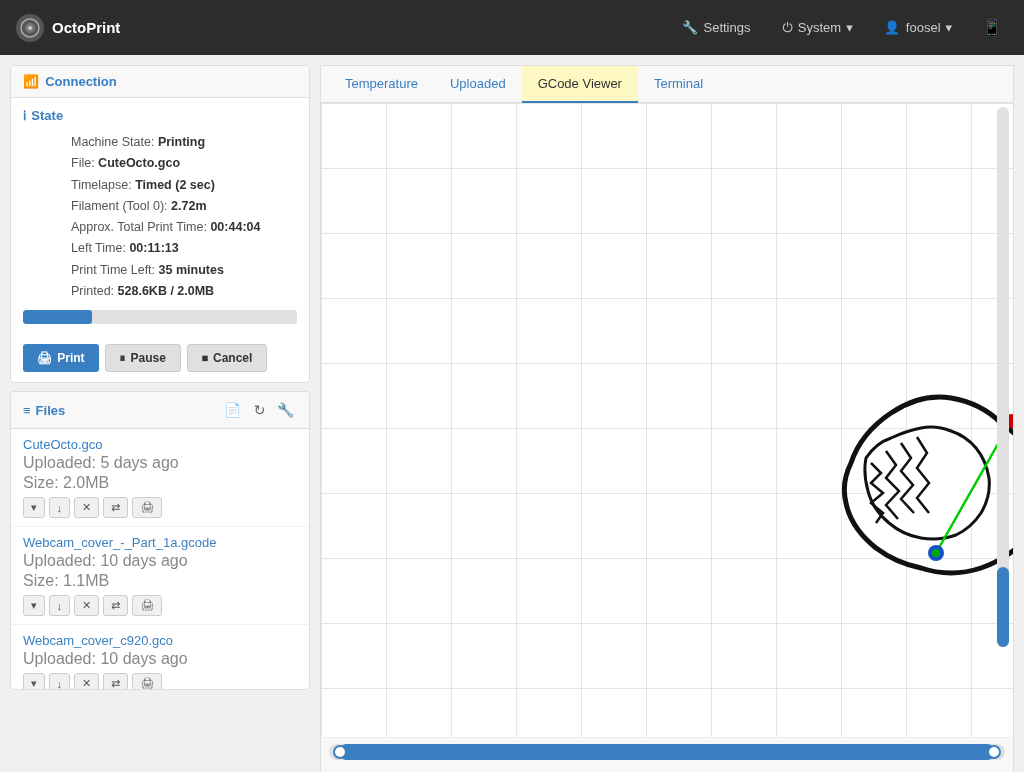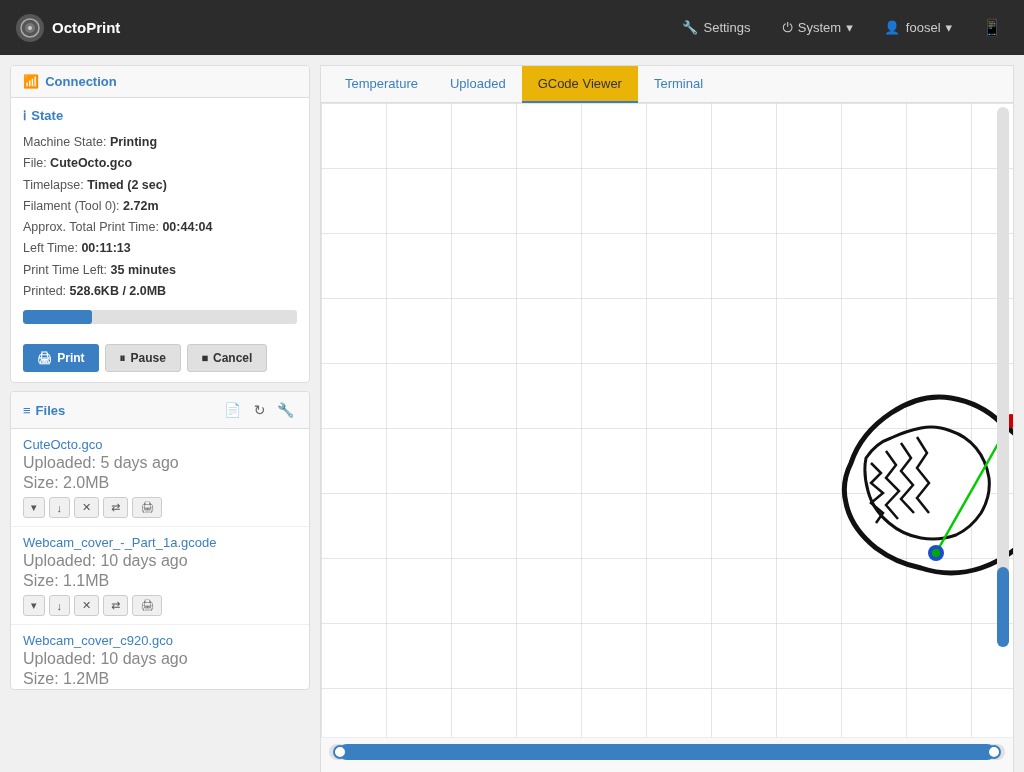--- a/index.html
+++ b/index.html
@@ -115,20 +115,21 @@
       display: flex;
       align-items: center;
       gap: 5px;
       color: #3a7fc1;
       font-weight: bold;
       margin-bottom: 8px;
     }
     .state-row {
       line-height: 1.7;
       font-size: 12.5px;
+      margin-left: 48px;
     }
     .state-row span.label { color: #555; }
     .state-row span.value { font-weight: bold; }
 
     .progress-bar-container {
       background: #e0e0e0;
       border-radius: 3px;
       height: 14px;
       margin: 8px 0;
       overflow: hidden;
@@ -259,21 +260,21 @@
       padding: 10px 16px;
       cursor: pointer;
       font-size: 13px;
       color: #3a7fc1;
       border-bottom: 2px solid transparent;
       margin-bottom: -1px;
     }
     .tab.active {
       border-bottom: 2px solid #3a7fc1;
       color: #333;
-      background: #eab308;
+      background: #fef9c3;
     }
 
     
     .gcode-viewer {
       flex: 1;
       position: relative;
       overflow: hidden;
       background: #fff;
     }
 
@@ -481,21 +482,20 @@
               <button class="file-btn">▾</button>
               <button class="file-btn">↓</button>
               <button class="file-btn">✕</button>
               <button class="file-btn">⇄</button>
               <button class="file-btn">🖨</button>
             </div>
           </div>
           <div class="file-item">
             <div class="file-name">Webcam_cover_c920.gco</div>
             <div class="file-meta">Uploaded: 10 days ago</div>
-            <div class="file-meta">Size: 1.2MB</div>
             <div class="file-actions">
               <button class="file-btn">▾</button>
               <button class="file-btn">↓</button>
               <button class="file-btn">✕</button>
               <button class="file-btn">⇄</button>
               <button class="file-btn">🖨</button>
             </div>
           </div>
         </div>
     </div>

